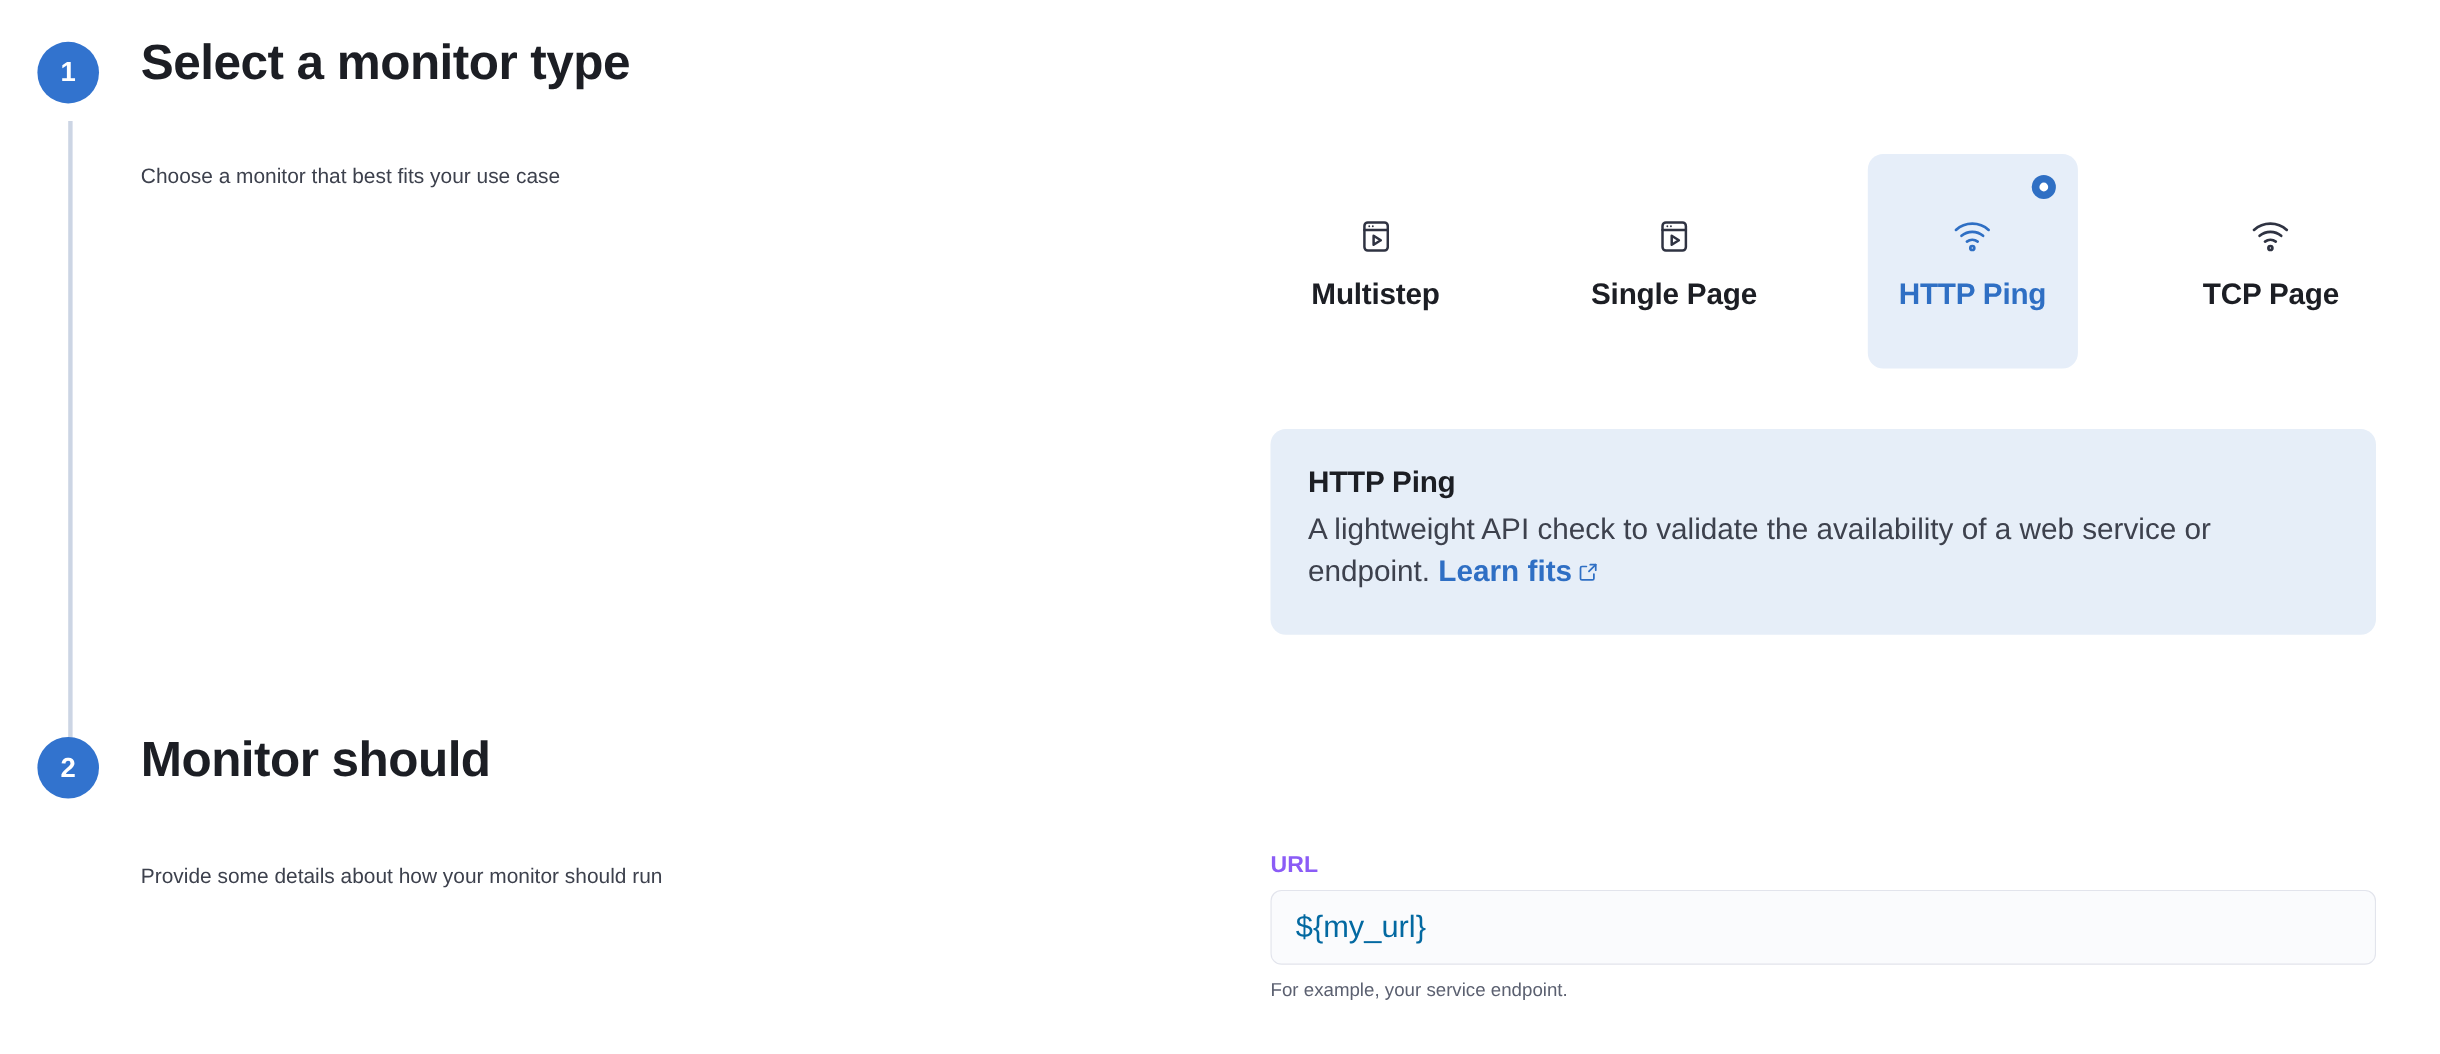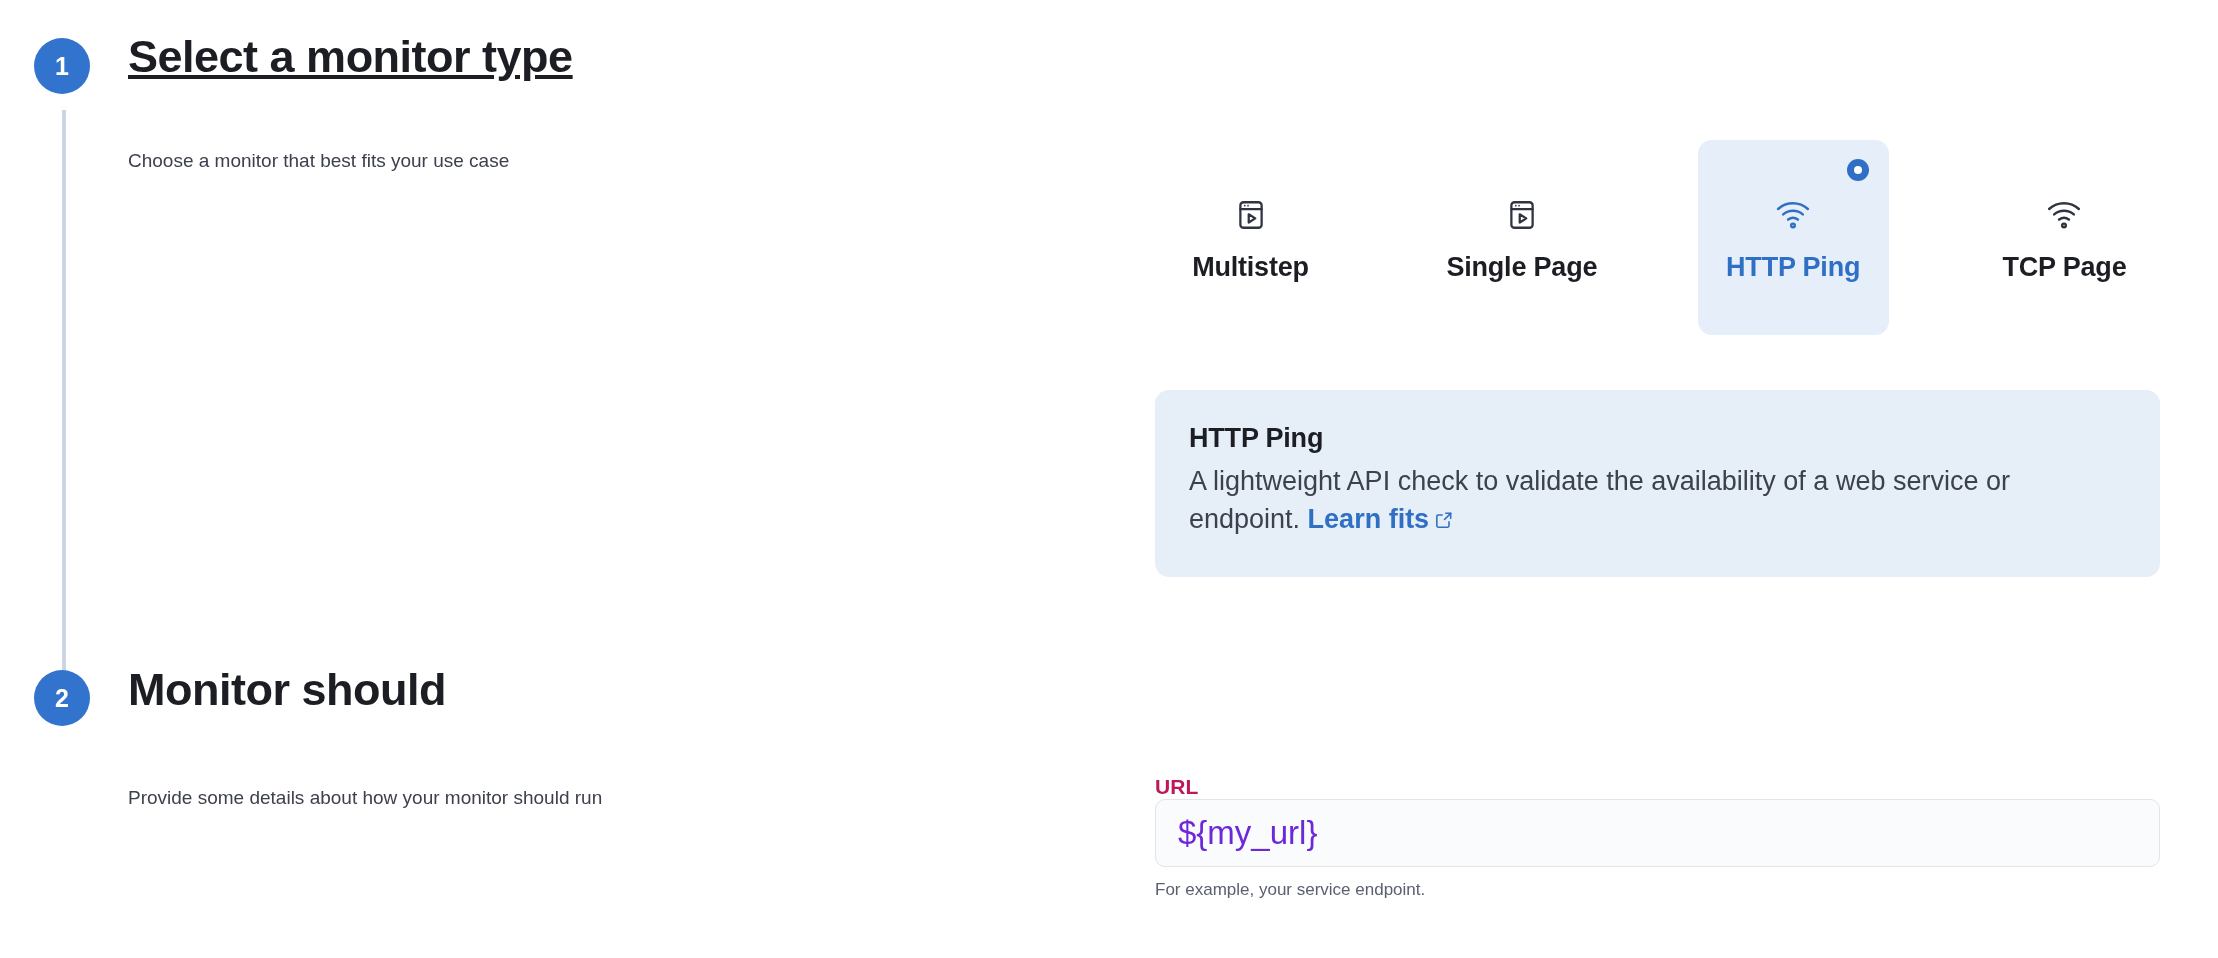--- a/index.html
+++ b/index.html
@@ -64,21 +64,21 @@
     letter-spacing: -0.5px;
     margin: 0;
   }
   .section-desc {
     font-size: 19px;
     font-weight: 400;
     color: #3d414d;
     line-height: 1.35;
     margin: 0;
   }
-  #sec1-title { top: 32px; text-decoration: underline; }
+  #sec1-title { top: 32px; }
   #sec1-desc  { top: 148px; }
   #sec2-title { top: 665px; }
   #sec2-desc  { top: 785px; }
   .left-block { position: absolute; left: 0; }
 
   
   .right-col {
     position: absolute;
     left: 1155px;
     top: 0;
@@ -184,34 +184,35 @@
     vertical-align: -2px;
     margin-left: 5px;
     color: #2f6fc4;
   }
 
   
   .field { position: absolute; top: 775px; left: 0; width: 1005px; }
   .field-label {
     font-size: 21px;
     font-weight: 600;
-    color: #be185d;
+    color: #8b5cf6;
     display: block;
+    margin-bottom: 10px;
     letter-spacing: 0.1px;
   }
   .field-input {
     box-sizing: border-box;
     width: 1005px;
     height: 68px;
     border: 1px solid #e2e4ec;
     border-radius: 10px;
     background: #fafbfd;
     font-family: "Liberation Sans", sans-serif;
-    font-size: 33px;
-    color: #6d28d9;
+    font-size: 28px;
+    color: #0369a1;
     padding: 0 22px;
     outline: none;
   }
   .field-help {
     display: block;
     margin-top: 13px;
     font-size: 17px;
     color: #5b6070;
   }
 </style>

